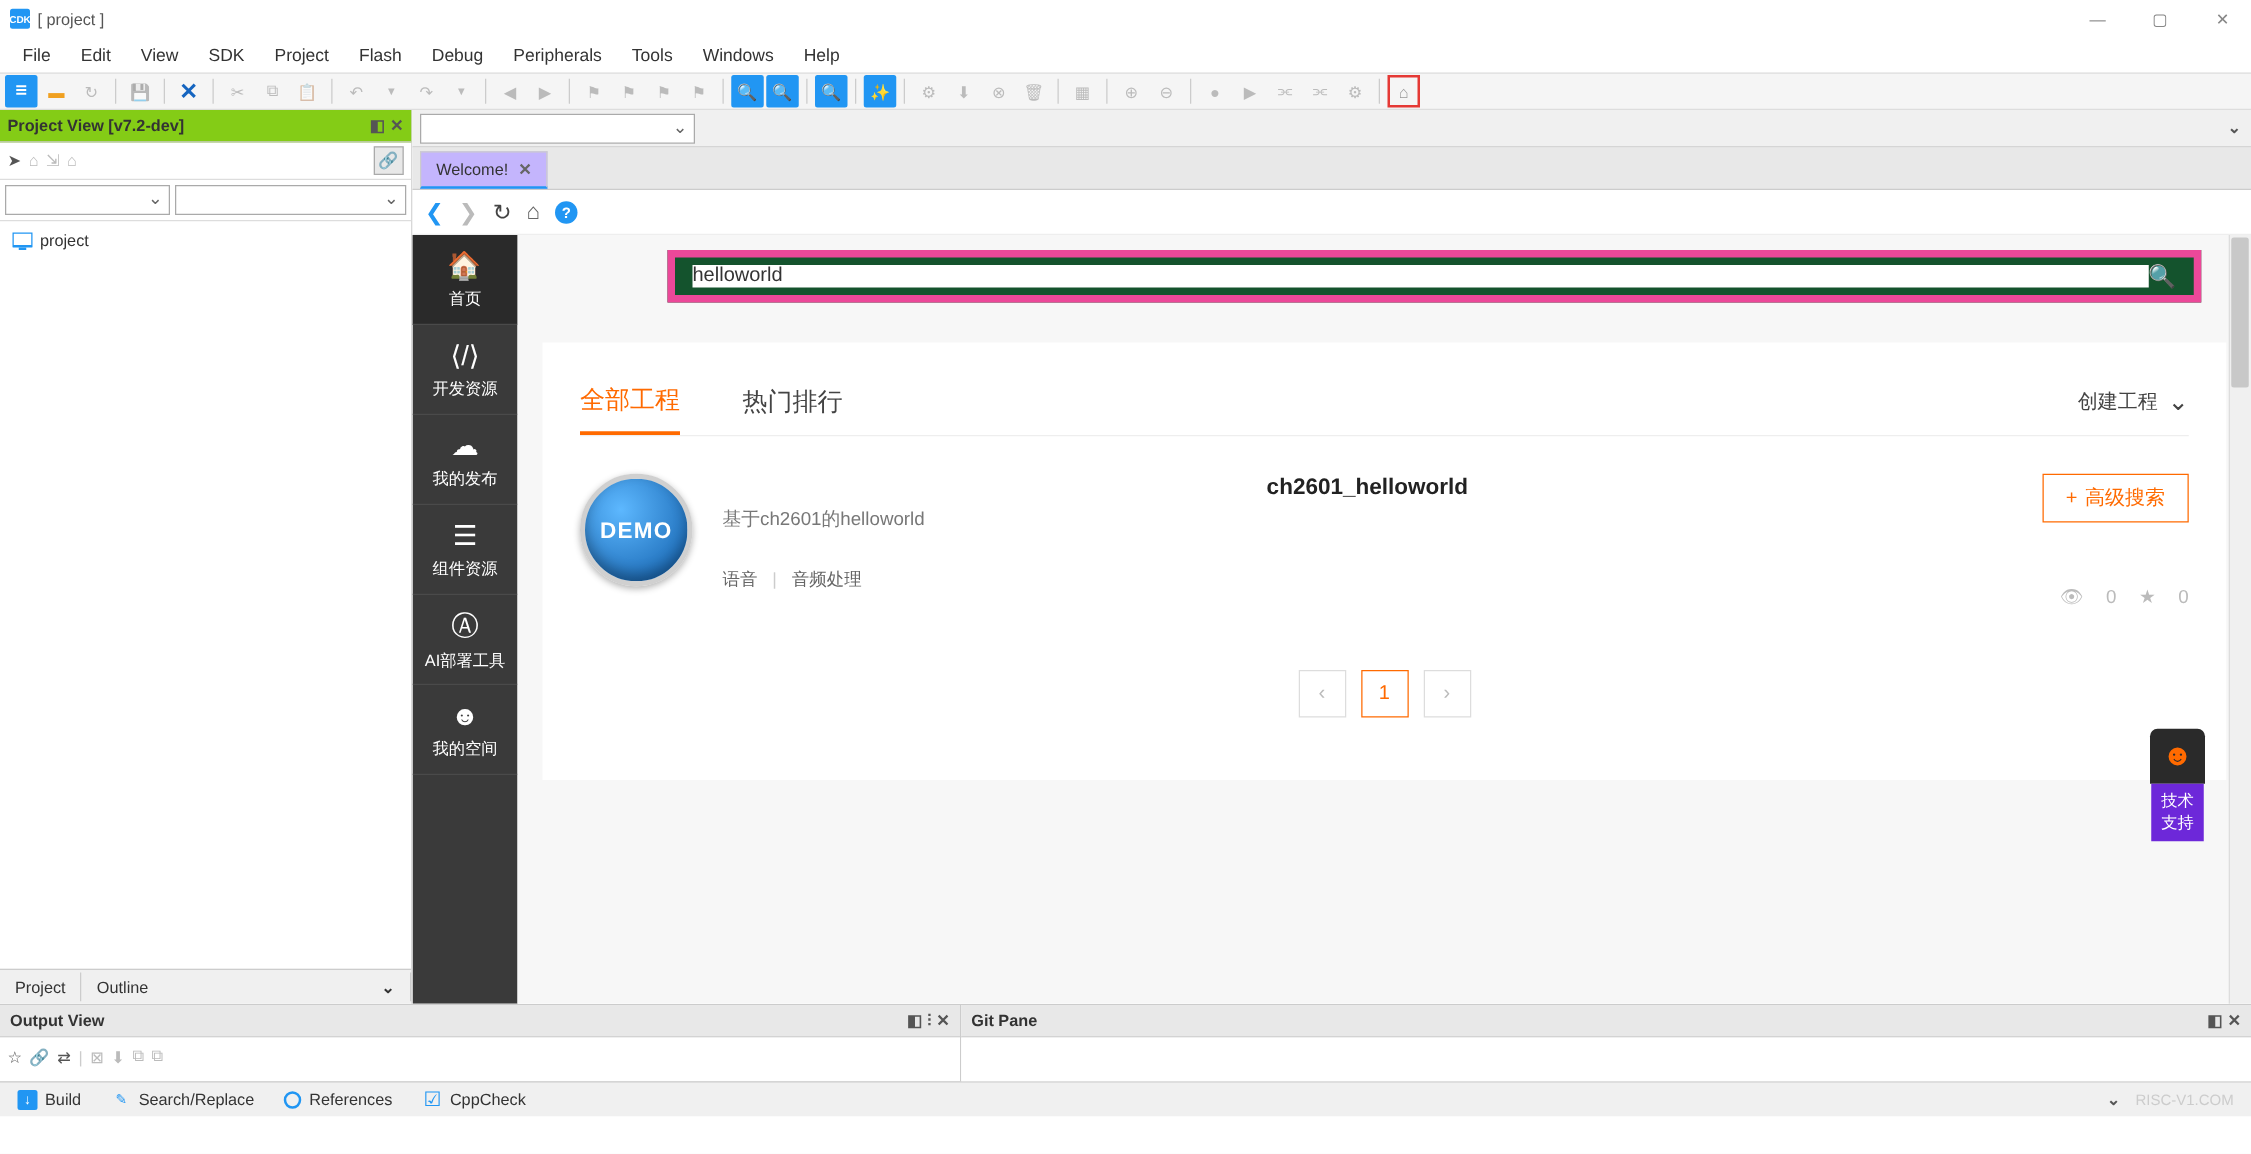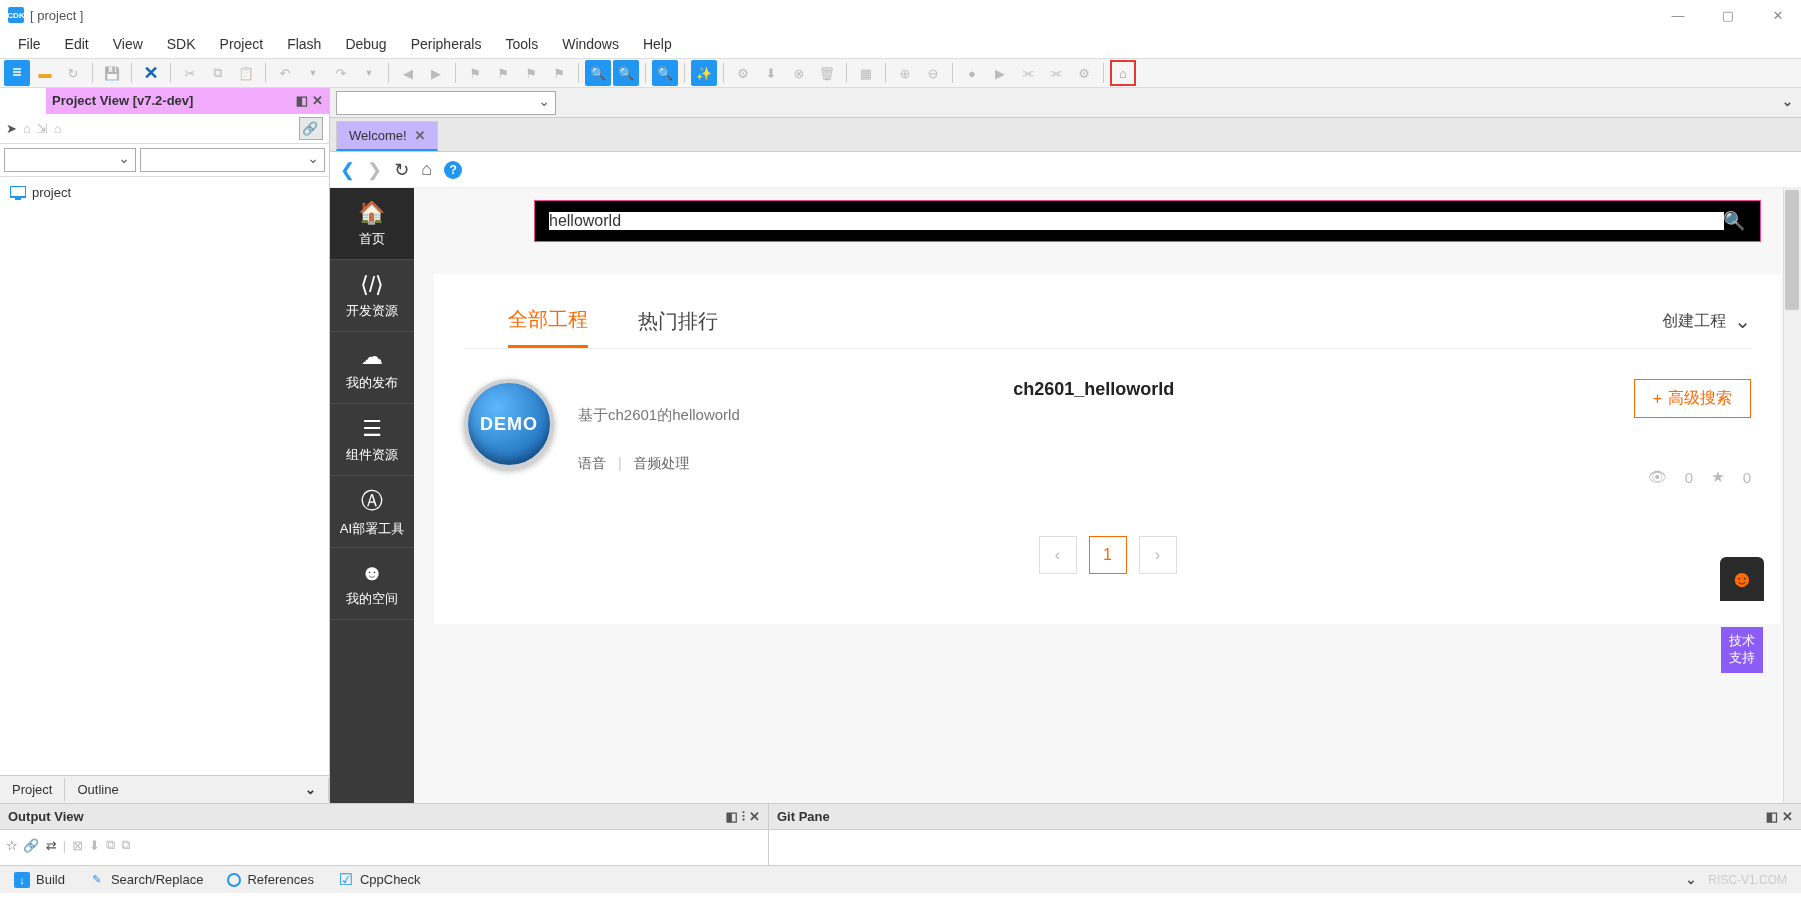--- a/index.html
+++ b/index.html
@@ -26,21 +26,21 @@
 .tb-btn.red-border { border: 2px solid #e53935; }
 .combo { height: 24px; border: 1px solid #aaa; background: #fff; padding: 0 22px 0 6px; font-size: 12px; position: relative; appearance: none; }
 .combo-wrap { position: relative; display: inline-block; }
 .combo-wrap::after { content: "⌄"; position: absolute; right: 6px; top: 2px; pointer-events: none; color: #666; font-size: 14px; }
 
 
 .main-area { display: flex; height: calc(923px - 30px - 28px - 30px - 30px - 30px - 32px - 28px); }
 
 
 .left-panel { width: 330px; display: flex; flex-direction: column; border-right: 1px solid #ccc; background: #fff; }
-.panel-header { height: 26px; background: #f0abfc; display: flex; align-items: center; justify-content: space-between; padding: 0 6px; border-bottom: 1px solid #ccc; font-weight: bold; font-size: 13px; margin-left: 46px; }
+.panel-header { height: 26px; background: #84cc16; display: flex; align-items: center; justify-content: space-between; padding: 0 6px; border-bottom: 1px solid #ccc; font-weight: bold; font-size: 13px; }
 .panel-header-icons { display: flex; gap: 4px; color: #555; }
 .panel-toolbar { height: 30px; display: flex; align-items: center; padding: 0 6px; gap: 6px; border-bottom: 1px solid #ddd; }
 .panel-toolbar .right { margin-left: auto; }
 .link-icon { background: #e8e8e8; border: 1px solid #aaa; padding: 3px; }
 .panel-combos { display: flex; padding: 4px; gap: 4px; border-bottom: 1px solid #ddd; }
 .panel-combos .combo-wrap { flex: 1; }
 .panel-combos select { width: 100%; }
 .tree-area { flex: 1; padding: 6px; overflow: auto; }
 .tree-item { display: flex; align-items: center; gap: 6px; padding: 2px 4px; }
 
@@ -75,49 +75,49 @@
 
 
 .black-sidebar { width: 84px; background: #3a3a3a; display: flex; flex-direction: column; }
 .bs-item { height: 72px; display: flex; flex-direction: column; align-items: center; justify-content: center; gap: 4px; color: #fff; font-size: 13px; cursor: pointer; border-bottom: 1px solid #4a4a4a; }
 .bs-item:first-child { background: #2a2a2a; }
 .bs-icon { font-size: 22px; }
 
 
 .content-main { flex: 1; background: #f7f7f7; padding: 0 20px 20px 20px; overflow: auto; position: relative; }
 .search-row { padding: 12px 0; }
-.search-box { width: calc(100% - 120px); margin-left: 100px; height: 42px; border: 1px solid #ec4899; display: flex; align-items: center; padding: 0 14px; background: #000000; }
+.search-box { width: calc(100% - 120px); margin-left: 100px; height: 42px; border: 6px solid #ec4899; display: flex; align-items: center; padding: 0 14px; background: #14532d; }
 .search-box input { flex: 1; border: none; outline: none; font-size: 16px; color: #333; }
 .search-box .s-icon { color: #ff6a00; font-size: 18px; }
 
 .project-card { background: #fff; margin-top: 20px; padding: 0 30px 30px 30px; }
 .tabs-row { display: flex; align-items: center; padding-top: 20px; border-bottom: 1px solid #eee; }
 .proj-tab { padding: 12px 0; margin-right: 50px; font-size: 20px; cursor: pointer; color: #444; }
-.proj-tab.active { color: #ff6a00; border-bottom: 3px solid #ff6a00; font-weight: 500; margin-left: 44px; }
+.proj-tab.active { color: #ff6a00; border-bottom: 3px solid #ff6a00; font-weight: 500; }
 .adv-search { margin-left: auto; display: flex; align-items: center; gap: 8px; color: #444; font-size: 16px; cursor: pointer; }
 
 .result-row { display: flex; padding: 30px 0; gap: 24px; align-items: flex-start; }
 .demo-badge { width: 90px; height: 90px; border-radius: 50%; background: radial-gradient(circle at 35% 30%, #5db8ff, #0d5aa7); display: flex; align-items: center; justify-content: center; color: #fff; font-weight: bold; font-size: 18px; letter-spacing: 1px; box-shadow: inset 0 -6px 10px rgba(0,0,0,0.3), 0 2px 6px rgba(0,0,0,0.3); border: 4px solid #d0d0d0; }
 .result-info { flex: 1; }
 .result-title { font-size: 18px; font-weight: bold; color: #222; margin-bottom: 6px; text-align: center; }
 .result-desc { font-size: 15px; color: #777; margin-bottom: 30px; }
 .result-tags { font-size: 14px; color: #666; }
 .result-tags .tag-sep { margin: 0 8px; color: #ccc; }
 .result-right { display: flex; flex-direction: column; align-items: flex-end; gap: 50px; }
 .create-btn { border: 1px solid #ff6a00; color: #ff6a00; padding: 8px 18px; font-size: 16px; cursor: pointer; background: #fff; display: flex; align-items: center; gap: 6px; }
 .stats { display: flex; gap: 18px; color: #bbb; font-size: 15px; align-items: center; }
 
 .pagination { display: flex; justify-content: center; gap: 12px; padding: 20px 0; }
 .page-btn { width: 38px; height: 38px; border: 1px solid #ddd; display: flex; align-items: center; justify-content: center; cursor: pointer; color: #bbb; font-size: 16px; }
 .page-btn.active { border-color: #ff6a00; color: #ff6a00; }
 
 
 .tech-support { position: absolute; right: 30px; bottom: 130px; width: 58px; display: flex; flex-direction: column; align-items: center; }
 .tech-icon { width: 44px; height: 44px; background: #2a2a2a; border-radius: 6px 6px 0 0; display: flex; align-items: center; justify-content: center; color: #ff6a00; font-size: 24px; }
-.tech-label { background: #8b5cf6; color: #fff; padding: 6px 8px; font-size: 13px; text-align: center; line-height: 1.3; margin-top: 26px; }
+.tech-label { background: #6d28d9; color: #fff; padding: 6px 8px; font-size: 13px; text-align: center; line-height: 1.3; }
 .bottom-panel-header { height: 26px; display: flex; align-items: center; justify-content: space-between; padding: 0 8px; background: #e8e8e8; border-bottom: 1px solid #ccc; font-weight: bold; }
 .bottom-panel-toolbar { height: 30px; display: flex; align-items: center; padding: 0 6px; gap: 6px; background: #fff; }
 
 
 .bottom-section { display: flex; border-top: 1px solid #ccc; }
 .bottom-left { width: 768px; display: flex; flex-direction: column; }
 .bottom-right { flex: 1; border-left: 1px solid #ccc; display: flex; flex-direction: column; }
 .bottom-content { flex: 1; background: #fff; }
 
 

